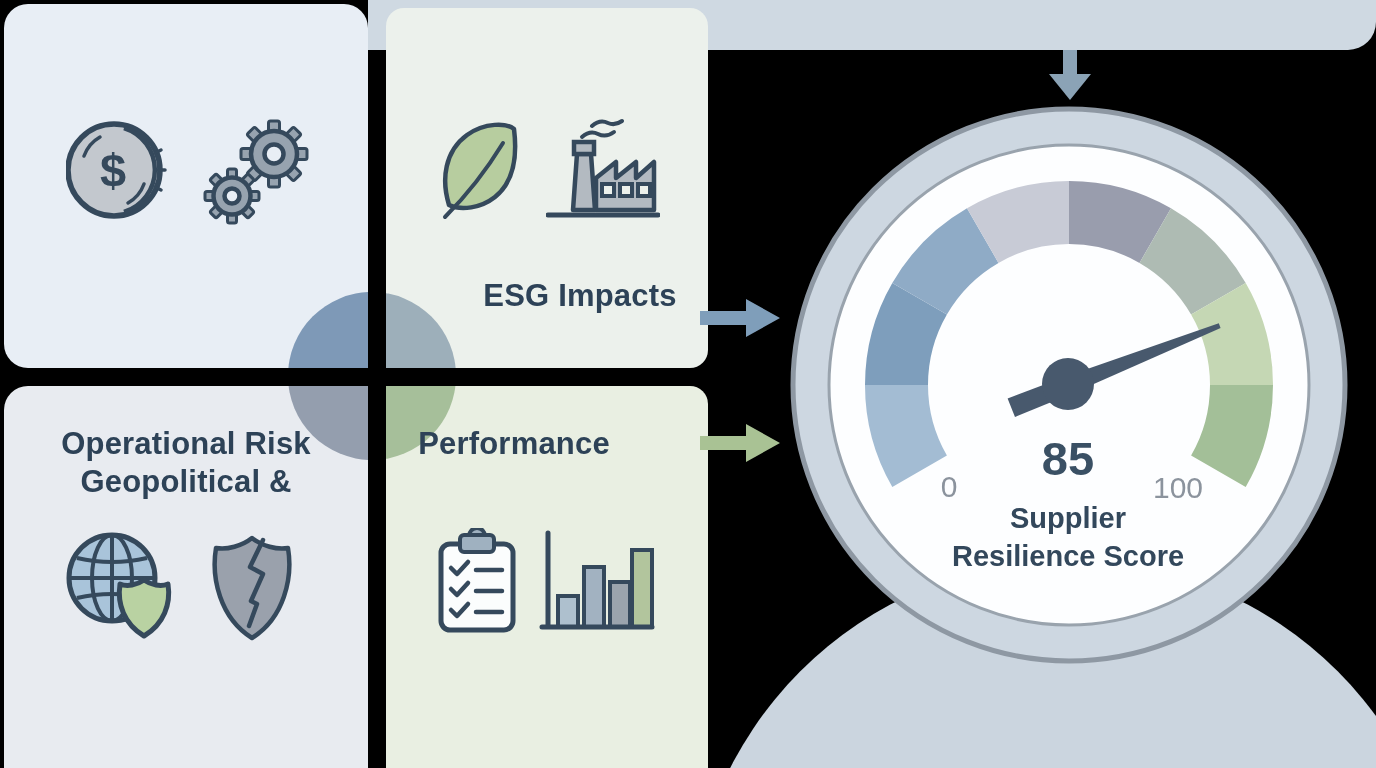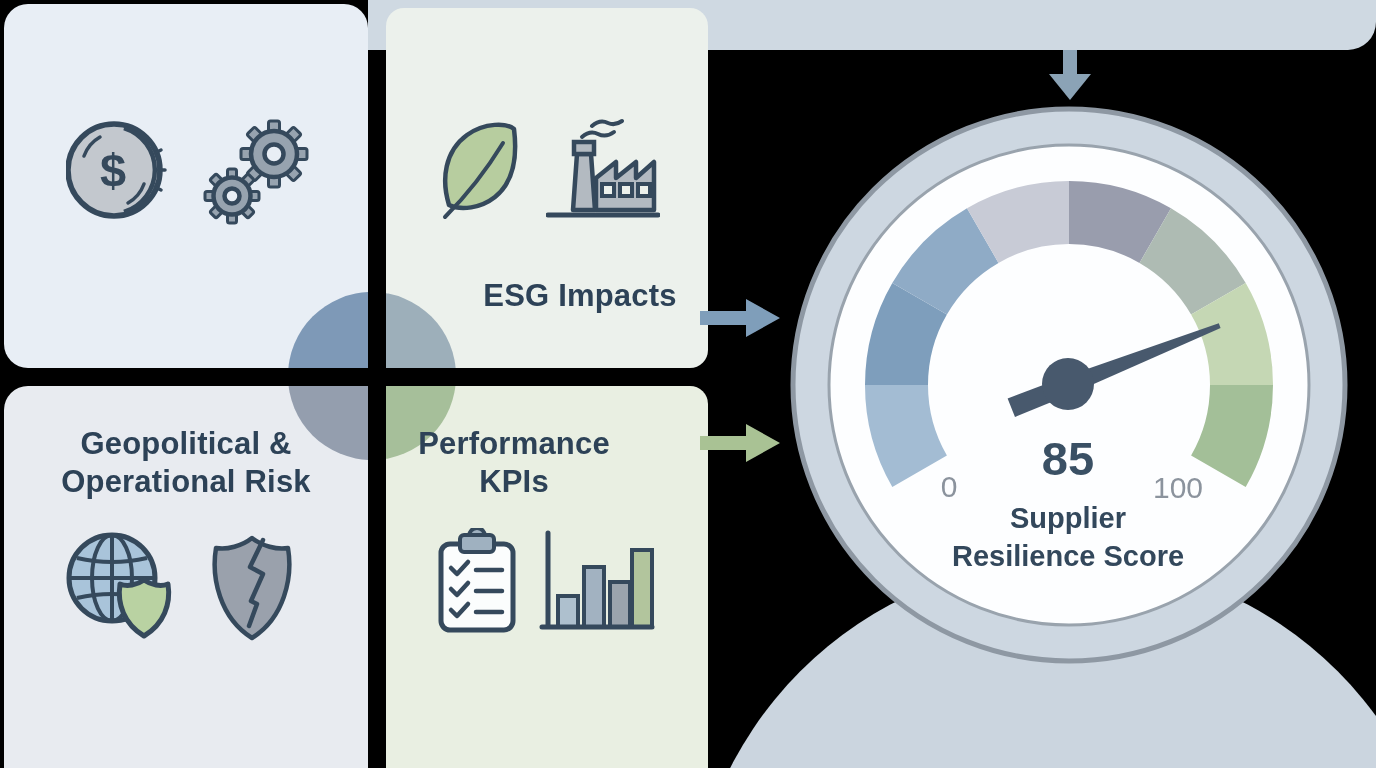--- a/index.html
+++ b/index.html
@@ -139,26 +139,25 @@
     <rect x="94" y="20" width="20" height="77" stroke="#35495c" stroke-width="4" fill="#b2c59d"></rect>
     <path d="M 10 3 V 97 M 4 97 H 114" fill="none" stroke="#35495c" stroke-width="5" stroke-linecap="round"></path>
   </svg>
 
   <div class="panel-title t-financial">
   </div>
   <div class="panel-title t-esg">
     <div>ESG Impacts</div>
   </div>
   <div class="panel-title t-geo">
+    <div>Operational Risk</div>
     <div>Geopolitical &amp;</div>
-    <div>Operational Risk</div>
   </div>
   <div class="panel-title t-kpi">
     <div>Performance</div>
-    <div>KPIs</div>
   </div>
 
   <svg class="abs" style="left:700px; top:297px;" width="82" height="42" viewBox="0 0 82 42">
     <polygon points="0,14 46,14 46,2 80,21 46,40 46,28 0,28" fill="#7f9eba"></polygon>
   </svg>
   <svg class="abs" style="left:700px; top:422px;" width="82" height="42" viewBox="0 0 82 42">
     <polygon points="0,14 46,14 46,2 80,21 46,40 46,28 0,28" fill="#a9c294"></polygon>
   </svg>
   <svg class="abs" style="left:1045px; top:50px;" width="50" height="52" viewBox="0 0 50 52">
     <rect x="18" y="0" width="14" height="26" fill="#8ba3b6"></rect>

